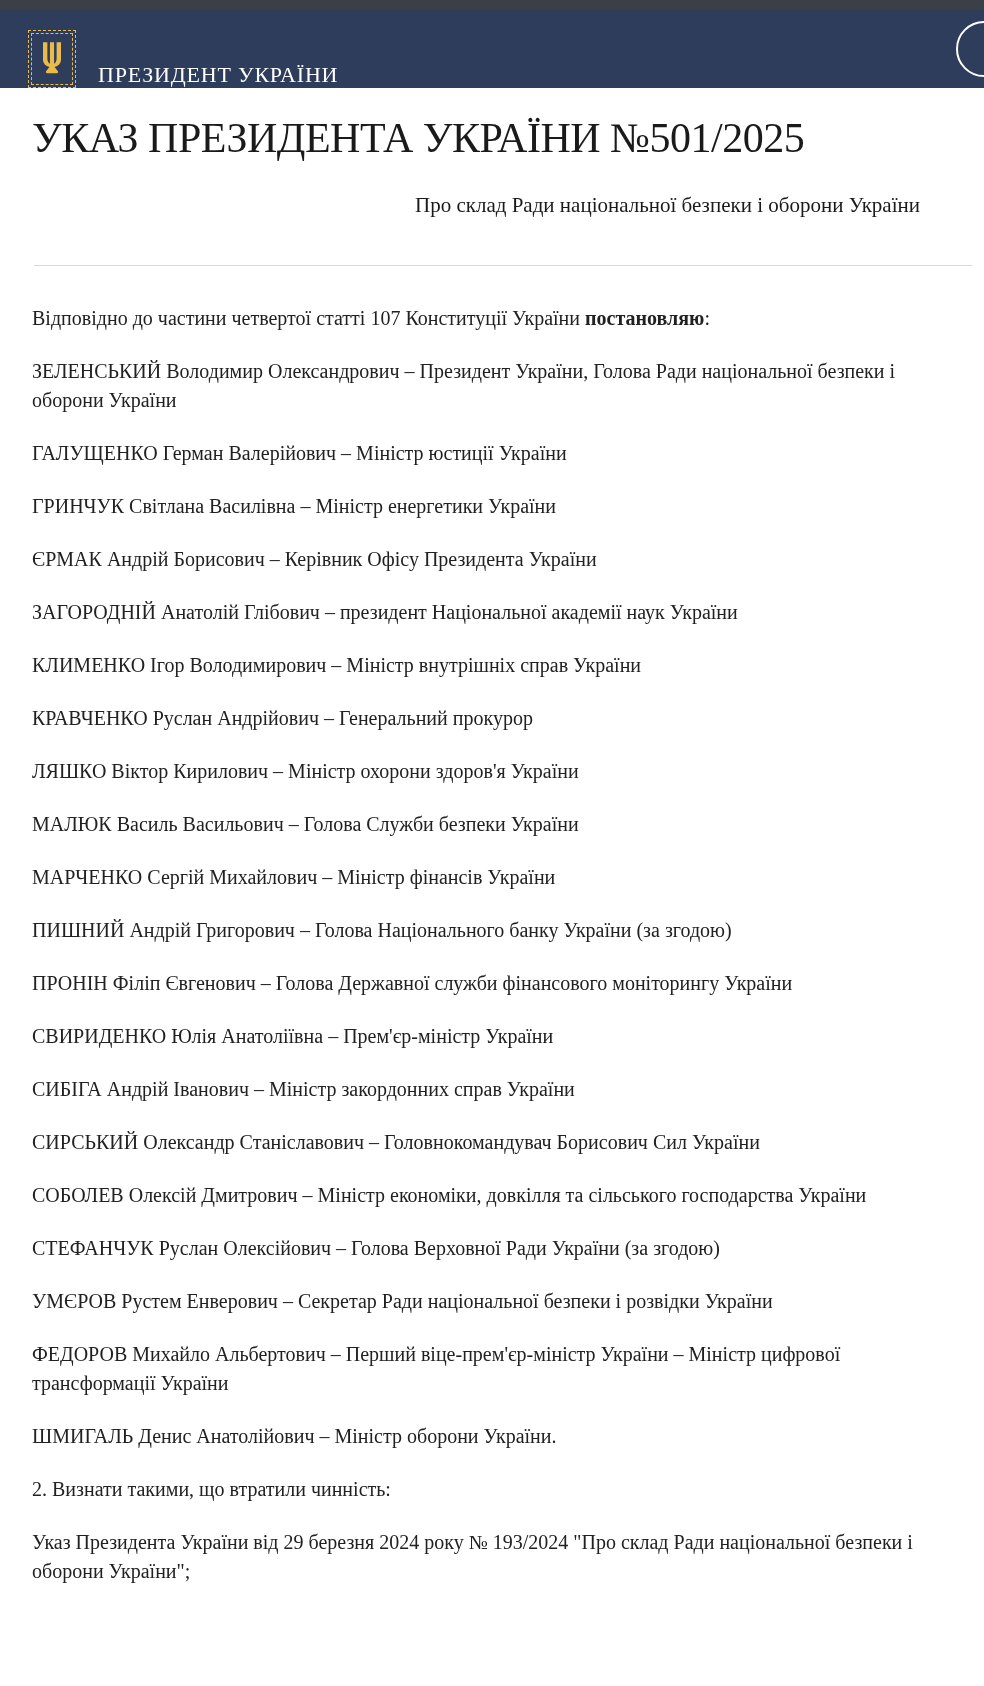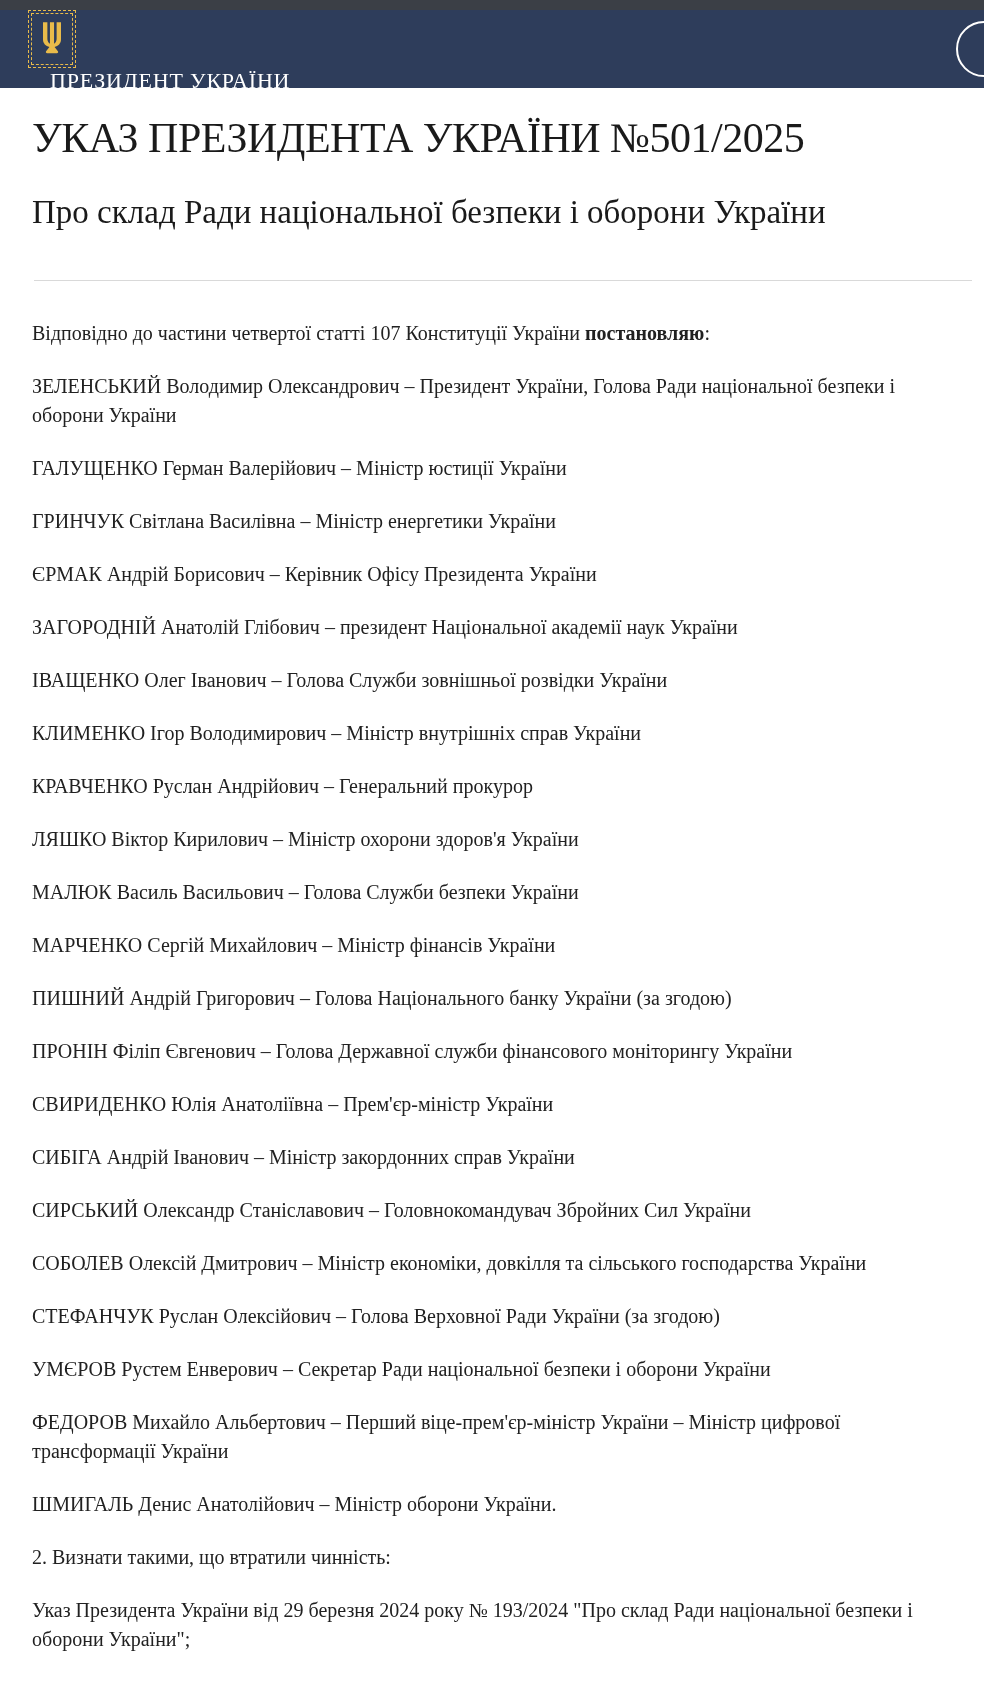--- a/index.html
+++ b/index.html
@@ -24,24 +24,23 @@
   .site-header{
     position:relative;
     width:100%;
     height:88px;
     background:var(--navy);
     border-top:10px solid var(--strip);
     overflow:hidden;
   }
   .header-inner{
     display:flex;
-    align-items:flex-start;
+    align-items:flex-end;
     height:100%;
     padding-left:28px;
-    flex-direction:column;
   }
   .emblem{
     width:48px;
     height:58px;
     border:1px dashed var(--gold);
     padding:2px;
     display:flex;
     align-items:center;
     justify-content:center;
     cursor:pointer;
@@ -85,24 +84,25 @@
   .doc-title{
     margin:26px 0 0 0;
     font-size:42px;
     line-height:1.15;
     font-weight:normal;
     letter-spacing:-0.5px;
     color:var(--title);
   }
   .doc-subtitle{
     margin:30px 0 0 0;
-    font-size:33px;
+    font-size:21px;
     line-height:1.25;
     font-weight:normal;
     color:var(--title);
+    text-align:right;
   }
   .doc-divider{
     border:none;
     border-top:1px solid var(--divider);
     margin:46px 0 0 2px;
     width:938px;
   }
   .doc-body{
     margin-top:38px;
     width:896px;
@@ -140,34 +140,33 @@
     <p><span>Відповідно до частини четвертої статті 107 Конституції України </span><b>постановляю</b><span>:</span></p>
 
 
     <div>
 
     <p>ЗЕЛЕНСЬКИЙ Володимир Олександрович – Президент України, Голова Ради національної безпеки і оборони України</p>
         <p>ГАЛУЩЕНКО Герман Валерійович – Міністр юстиції України</p>
         <p>ГРИНЧУК Світлана Василівна – Міністр енергетики України</p>
         <p>ЄРМАК Андрій Борисович – Керівник Офісу Президента України</p>
         <p>ЗАГОРОДНІЙ Анатолій Глібович – президент Національної академії наук України</p>
-        <p>ІВАЩЕНКО Олег Іванович – Голова Служби зовнішньої розвідки України</p>
         <p>КЛИМЕНКО Ігор Володимирович – Міністр внутрішніх справ України</p>
         <p>КРАВЧЕНКО Руслан Андрійович – Генеральний прокурор</p>
         <p>ЛЯШКО Віктор Кирилович – Міністр охорони здоров'я України</p>
         <p>МАЛЮК Василь Васильович – Голова Служби безпеки України</p>
         <p>МАРЧЕНКО Сергій Михайлович – Міністр фінансів України</p>
         <p>ПИШНИЙ Андрій Григорович – Голова Національного банку України (за згодою)</p>
         <p>ПРОНІН Філіп Євгенович –  Голова Державної служби фінансового моніторингу України</p>
         <p>СВИРИДЕНКО Юлія Анатоліївна – Прем'єр-міністр України</p>
         <p>СИБІГА Андрій Іванович – Міністр закордонних справ України</p>
-        <p>СИРСЬКИЙ Олександр Станіславович – Головнокомандувач Збройних Сил України</p>
+        <p>СИРСЬКИЙ Олександр Станіславович – Головнокомандувач Борисович Сил України</p>
         <p>СОБОЛЕВ Олексій Дмитрович – Міністр економіки, довкілля та сільського господарства України</p>
         <p>СТЕФАНЧУК Руслан Олексійович – Голова Верховної Ради України (за згодою)</p>
-        <p>УМЄРОВ Рустем Енверович – Секретар Ради національної безпеки і оборони України</p>
+        <p>УМЄРОВ Рустем Енверович – Секретар Ради національної безпеки і розвідки України</p>
         <p>ФЕДОРОВ Михайло Альбертович – Перший віце-прем'єр-міністр України – Міністр цифрової трансформації України</p>
         <p>ШМИГАЛЬ Денис Анатолійович – Міністр оборони України.</p>
       </div>
 
     <p>2. Визнати такими, що втратили чинність:</p>
 
     <p>Указ Президента України від 29 березня 2024 року № 193/2024 "Про склад Ради національної безпеки і оборони України";</p>
   </div>
 </main>
 

